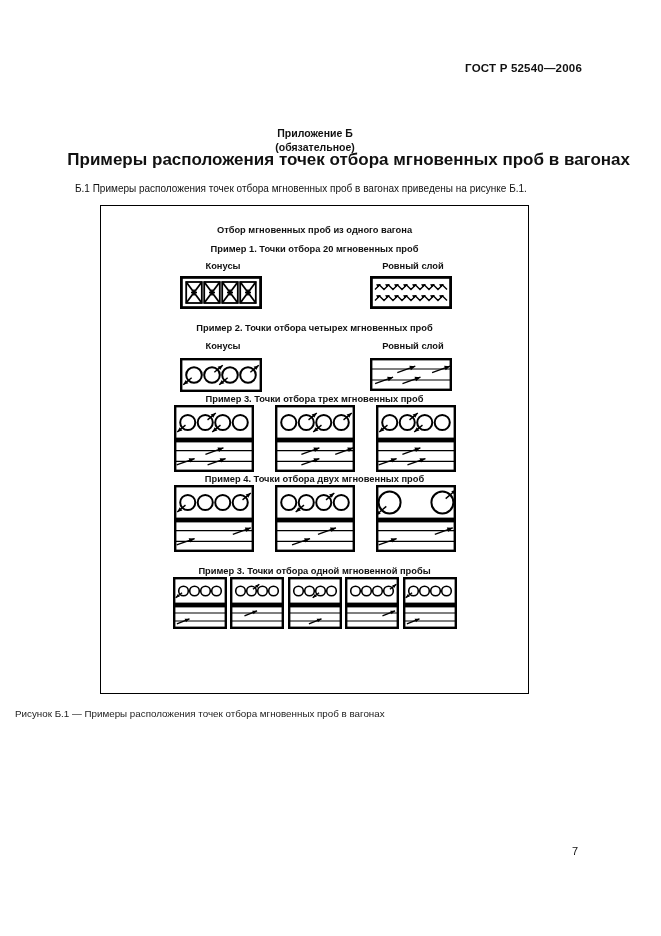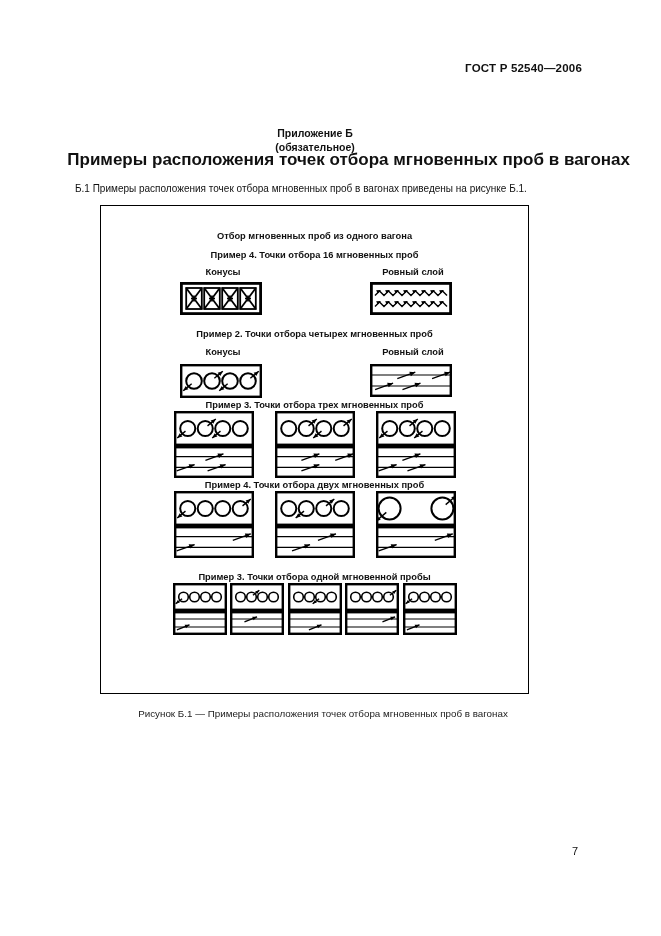--- a/index.html
+++ b/index.html
@@ -7,25 +7,25 @@
     width:661px;height:936px;background:#ffffff;position:relative;
     font-family:"Liberation Sans", sans-serif;color:#111;
     -webkit-font-smoothing:antialiased;
   }
   .abs{position:absolute;}
   .doc-number{top:62px;right:79px;font-size:11.5px;font-weight:bold;letter-spacing:.2px;}
   .annex-block{top:94px;left:0;width:630px;text-align:center;font-weight:bold;font-size:10.5px;line-height:14px;margin-top:32px;}
   .main-title{top:150px;left:0;width:630px;text-align:right;font-weight:bold;font-size:17px;}
   .body-para{top:183px;left:75px;width:500px;font-size:10px;}
   .figure-box{top:205px;left:100px;width:427px;height:487px;border:1.6px solid #000;overflow:hidden;}
-  .caption{top:708px;left:8px;width:630px;text-align:center;font-size:9.8px;color:#222;}
+  .caption{top:708px;left:15px;width:630px;font-size:9.8px;color:#222;}
   .page-num{top:845px;left:572px;font-size:11px;}
 
   .fig-title{text-align:center;font-weight:bold;font-size:9.3px;line-height:12px;height:12px;}
-  .s1-title{margin-top:24px;}
+  .s1-title{margin-top:18px;}
   .ex1-title{margin-top:7px;}
   .ex1-labels{margin-top:5px;}
   .ex1-row{margin-top:4px;}
   .ex2-title{margin-top:13px;}
   .ex2-labels{margin-top:6px;}
   .ex2-row{margin-top:6px;}
   .s2-title{margin-top:13px;}
   .ex3-title{margin-top:1px;}
   .ex3-row1{margin-top:7px;}
   .ex3-row2{margin-top:6px;}
@@ -57,21 +57,21 @@
 </div>
 
 <div class="abs main-title">Примеры расположения точек отбора мгновенных проб в вагонах</div>
 
 <div class="abs body-para">Б.1  Примеры расположения точек отбора мгновенных проб в вагонах приведены на рисунке Б.1.</div>
 
 <div class="abs figure-box">
 
   <div class="fig-title s1-title">Отбор мгновенных проб из одного вагона</div>
 
-  <div class="fig-title ex1-title">Пример 4. Точки отбора 16 мгновенных проб</div>
+  <div class="fig-title ex1-title">Пример 1. Точки отбора 20 мгновенных проб</div>
   <div class="labels-row ex1-labels">
     <span class="lab-left">Конусы</span>
     <span class="lab-right">Ровный слой</span>
   </div>
   <div class="wagons-row ex1-row row-pair">
       <svg width="82" height="33" viewBox="0 0 82 33">
         <rect x="1.4" y="1.4" width="79.2" height="30.2" fill="none" stroke="#000000" stroke-width="2.8"></rect>
         <rect x="6.2" y="6" width="15.6" height="21" fill="none" stroke="#000000" stroke-width="1.8"></rect>
         <line x1="6.2" y1="6" x2="21.8" y2="27" stroke="#000000" stroke-width="1.8"></line>
         <line x1="21.8" y1="6" x2="6.2" y2="27" stroke="#000000" stroke-width="1.8"></line>

